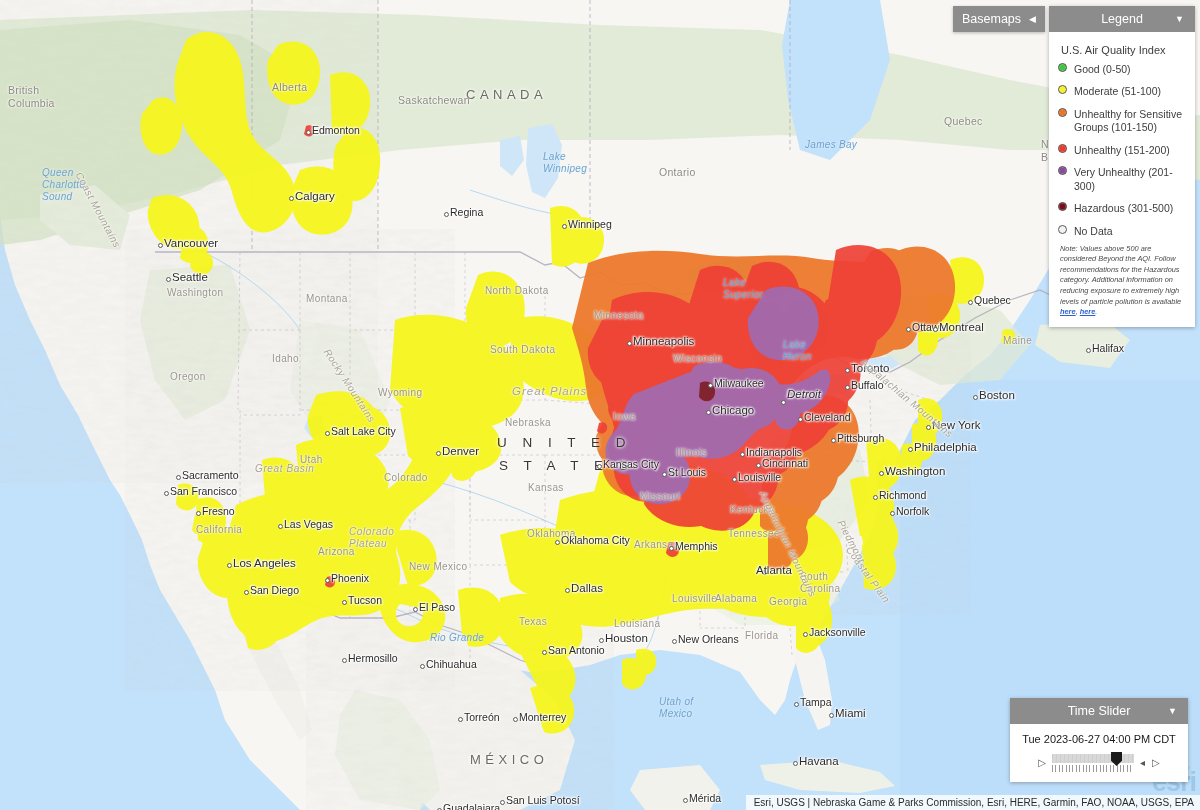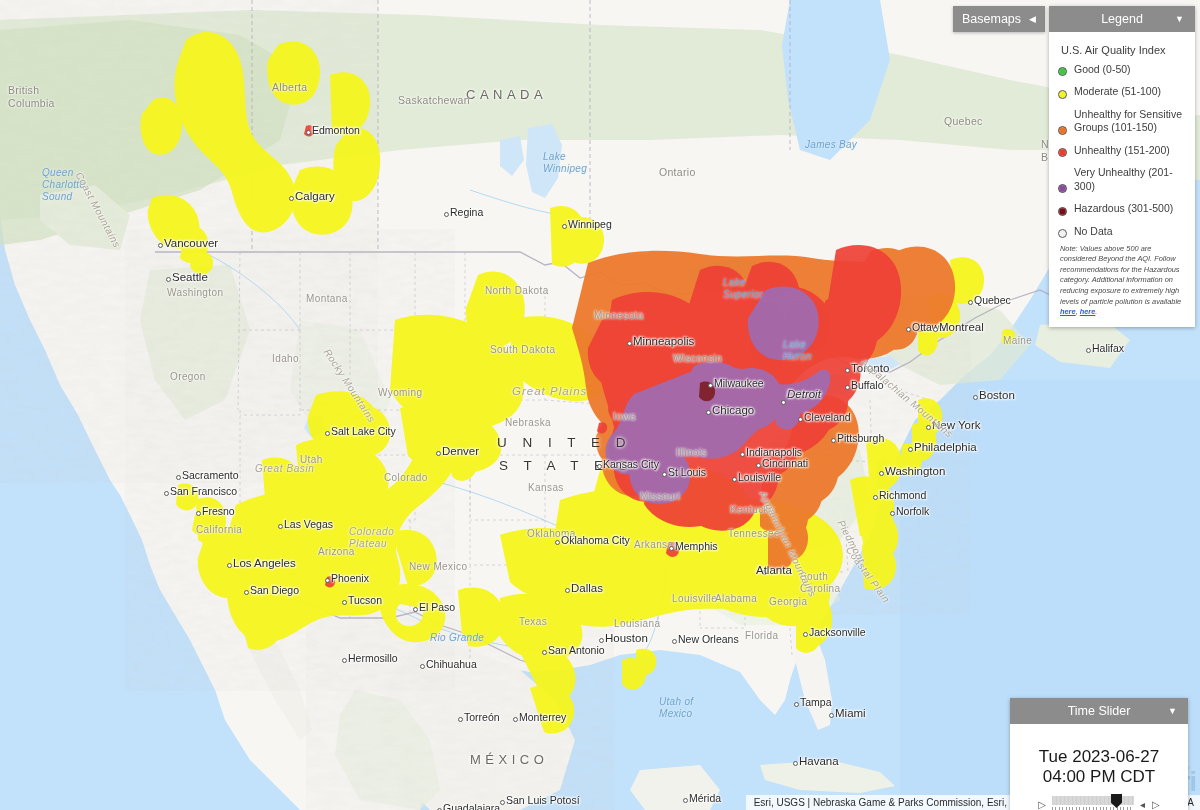--- a/index.html
+++ b/index.html
@@ -67,40 +67,40 @@
     box-shadow: 0 1px 3px rgba(0,0,0,.25);
   }
   #basemaps-btn .tri { font-size: 9px; }
 
   #legend-panel {
     position: absolute; left: 1049px; top: 6px; width: 146px;
     background: #fff; box-shadow: 0 1px 4px rgba(0,0,0,.3);
   }
   #legend-panel .panel-body { padding: 10px 9px 7px 9px; }
   .legend-title { font-size: 11px; color: #3d3d3d; margin: 2px 0 7px 3px; }
-  .legend-row { display: flex; align-items: flex-end; gap: 7px; margin-bottom: 9px; }
+  .legend-row { display: flex; align-items: flex-start; gap: 7px; margin-bottom: 9px; }
   .legend-row:last-of-type { margin-bottom: 6px; }
   .swatch {
     width: 9px; height: 9px; border-radius: 50%; flex: 0 0 9px;
     border: 1px solid #595959; box-shadow: inset 0 0 0 .5px rgba(255,255,255,.35);
   }
   .legend-label { font-size: 10.5px; color: #3d3d3d; line-height: 1.28; }
   .legend-note {
     font-size: 7.4px; font-style: italic; color: #4a4a4a;
     line-height: 1.42; margin: 3px 2px 2px 2px;
   }
   .legend-note a { color: #2c5fd0; font-weight: bold; }
 
   #timeslider-panel {
     position: absolute; left: 1010px; top: 698px; width: 178px;
     background: #fff; box-shadow: 0 1px 4px rgba(0,0,0,.3);
   }
   #timeslider-panel .panel-body { padding: 9px 10px 10px 10px; text-align: center; }
   .ts-title { font-size: 12.5px; font-weight: bold; color: #1a1a1a; letter-spacing: -.1px; }
-  .ts-date { font-size: 17px; color: #1a1a1a; margin-top: 14px; }
+  .ts-date { font-size: 11px; color: #1a1a1a; margin-top: 0; }
   .ts-controls { display: flex; align-items: center; justify-content: center; gap: 5px; margin-top: 9px; }
   .ts-btn { color: #555; font-size: 10px; line-height: 1; cursor: pointer; padding: 0 1px; }
   .ts-track-wrap { width: 82px; }
   .ts-track {
     position: relative; height: 9px; background: #d8d8d8; cursor: pointer;
     background-image: repeating-linear-gradient(90deg,#cfcfcf 0 1px,transparent 1px 4px);
   }
   .ts-thumb {
     position: absolute; top: -2px; left: 62px; width: 11px; height: 14px;
     background: #1a1a1a; cursor: grab;

